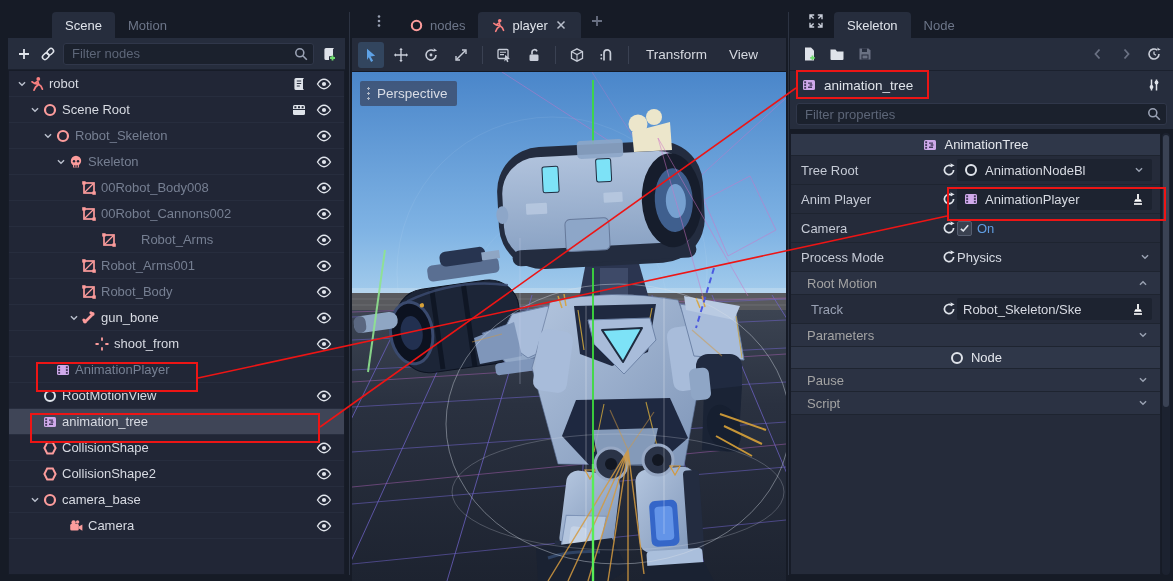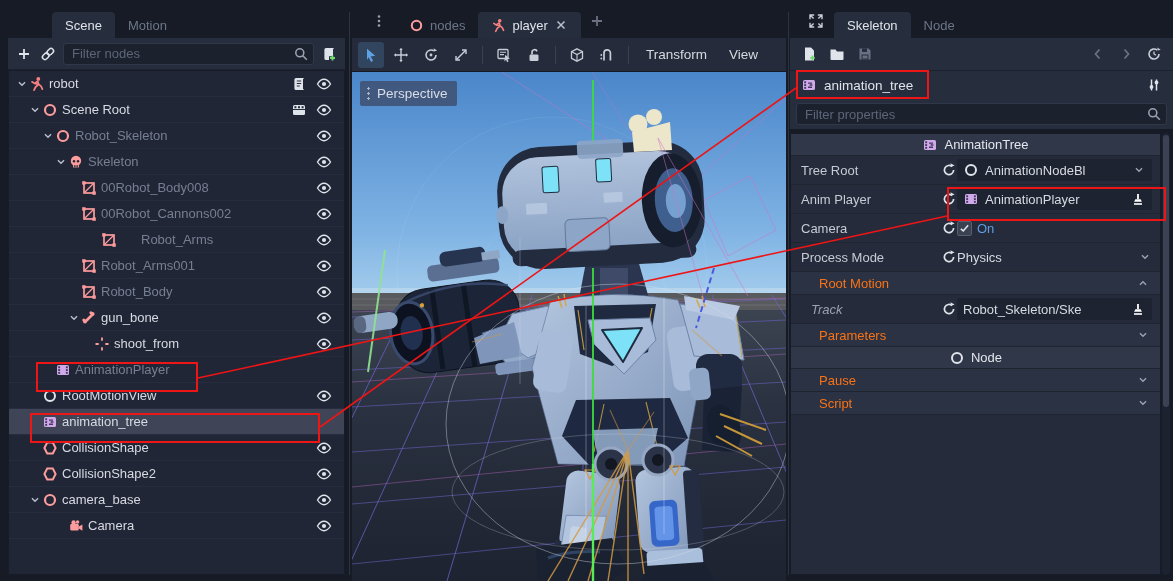--- a/index.html
+++ b/index.html
@@ -41,23 +41,23 @@
   
   #insp-tabbar { left:790px; }
   #insp-toolbar { position:absolute; left:790px; top:38px; width:383px; height:32px; background:#262d3d; display:flex; align-items:center; gap:10px; padding:0 10px; }
   #insp-toolbar .spacer { flex:1; }
   #node-row { position:absolute; left:790px; top:70px; width:383px; height:29px; background:#262d3d; display:flex; align-items:center; gap:6px; padding:0 10px; border-top:1px solid #1b212e; }
   #node-row .nname { color:#dfe3ea; font-size:13.5px; flex:1; }
   #insp-filter { position:absolute; left:790px; top:99px; width:383px; height:30px; background:#262d3d; display:flex; align-items:center; padding:0 6px;justify-content:center; }
   #props { position:absolute; left:790px; top:133px; width:371px; height:442px; background:#252b3a; border:1px solid #171c28; overflow:hidden; }
   .prow { display:flex; align-items:center; height:29px; border-bottom:1px solid #1e2430; position:relative; }
   .prow .plabel { width:150px; padding-left:10px; color:#c6cbd6; white-space:nowrap; flex:none; }
-  .prow .plabel.indent { padding-left:20px; color:#99a1b3;font-style:italic; }
+  .prow .plabel.indent { padding-left:20px; color:#99a1b3; }
   .pcat { height:22px; background:#2f3749; display:flex; align-items:center; justify-content:center; gap:6px; color:#e3e6ec; border-bottom:1px solid #1e2430; }
-  .phead { height:23px; background:#2b3243; display:flex; align-items:center; color:#f97316; padding:0 10px 0 28px; border-bottom:1px solid #1e2430; }
+  .phead { height:23px; background:#2b3243; display:flex; align-items:center; color:#a3a3a3; padding:0 10px 0 16px; border-bottom:1px solid #1e2430; }
   .phead .hspace { flex:1; }
   .pval { flex:1; display:flex; align-items:center; gap:5px; padding-right:8px; color:#d5d9e2; min-width:0; }
   .pwell { flex:1; align-self:stretch; margin:3px 8px 3px 0; background:#1d2330; border-radius:2px; display:flex; align-items:center; gap:6px; padding:0 6px; min-width:0; }
   .pwell .vtext, .pval .vtext { white-space:nowrap; overflow:hidden; }
   .vflex { flex:1; }
   .checkbox { width:15px; height:15px; background:#3a4150; border:1px solid #565e70; border-radius:2px; display:flex; align-items:center; justify-content:center; }
   .on-link { color:#5f9ce0; }
   #insp-scroll { position:absolute; left:1162px; top:133px; width:8px; height:442px; background:#1c2230; border-radius:4px; }
   #insp-thumb { position:absolute; left:1px; top:2px; width:6px; height:272px; background:#3a4254; border-radius:3px; }
 

